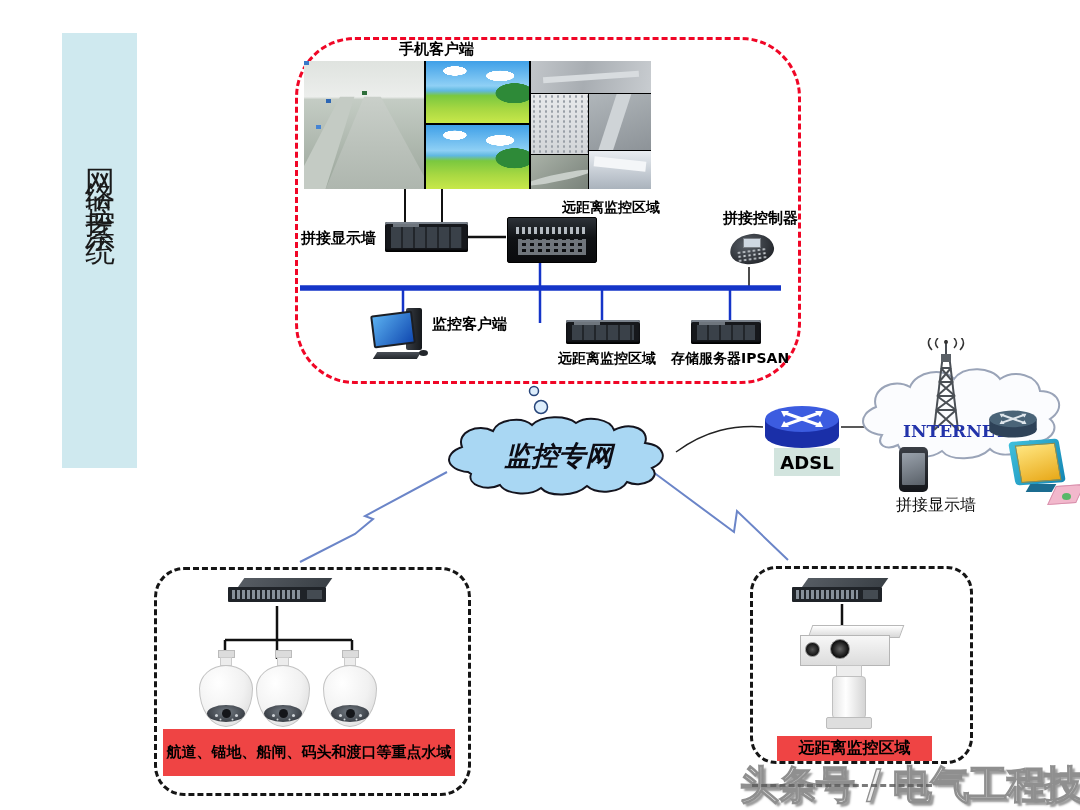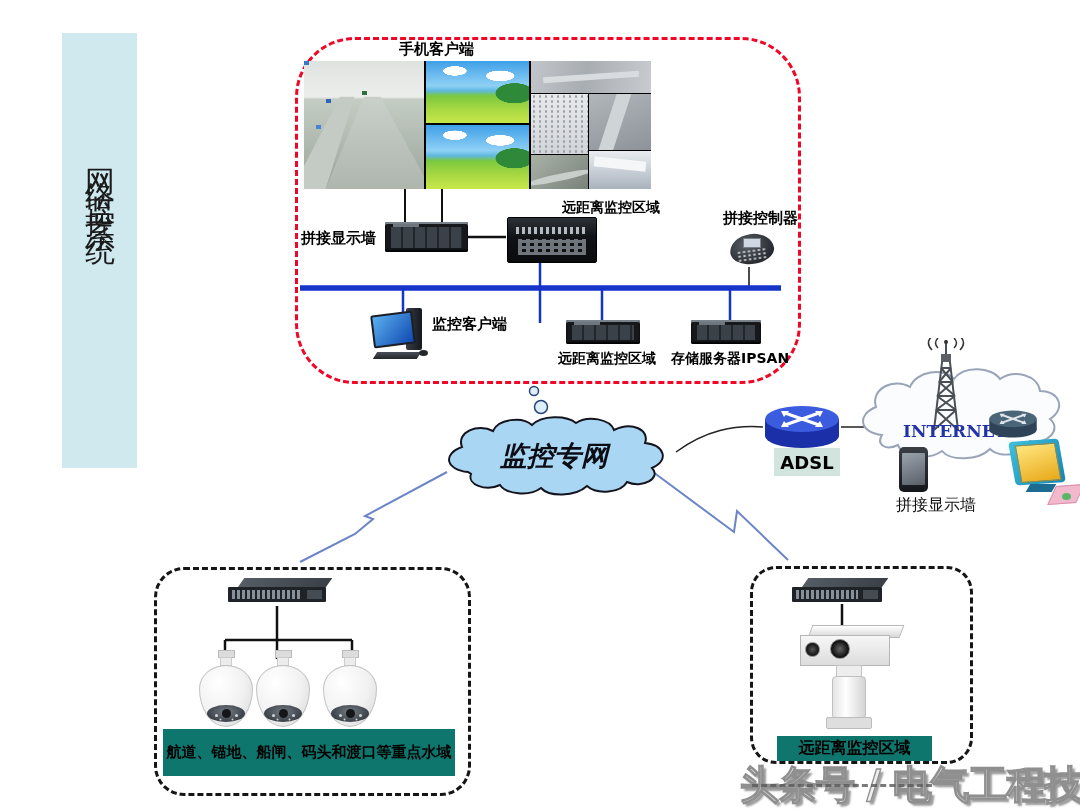--- a/index.html
+++ b/index.html
@@ -122,21 +122,21 @@
   .net-pc{position:absolute;width:74px;height:66px;}
   .net-pc .mon{position:absolute;left:6px;top:2px;width:50px;height:44px;border-radius:4px;
       background:linear-gradient(135deg,#3ec0dc,#1486b4);transform:rotate(-10deg) skewY(6deg);
       padding:4px 6px;box-sizing:border-box;}
   .net-pc .scr{width:100%;height:100%;background:linear-gradient(165deg,#ffe680,#e8a818);border:1px solid #9a8a40;}
   .net-pc .base{position:absolute;left:22px;top:46px;width:26px;height:8px;background:#1b6c90;transform:skewX(-30deg);}
   .net-pc .pad{position:absolute;right:0;bottom:0;width:26px;height:17px;background:#f2b8cc;
       transform:skewX(-28deg) rotate(-4deg);border:1px solid #d890ac;}
   .net-pc .mouse{position:absolute;right:9px;bottom:4px;width:9px;height:7px;background:#58b868;border-radius:50%;}
   
-  .caption-bar{position:absolute;background:#0f766e;display:flex;align-items:center;justify-content:center;}
+  .caption-bar{position:absolute;background:#ef4444;display:flex;align-items:center;justify-content:center;}
   
   #watermark{left:740px;top:758px;width:345px;font-size:39px;font-weight:bold;letter-spacing:-1px;
       color:#efefef;-webkit-text-stroke:1.3px #8f8f8f;
       text-shadow:3px 3px 2px rgba(100,100,100,0.65);white-space:nowrap;}
   #watermark-line{left:752px;top:784px;width:180px;border-top:3px dashed #5a5a5a;opacity:.8;}
   svg{display:block;}
 </style>
 </head>
 <body>
 
@@ -221,21 +221,21 @@
   <div class="server" style="left:566px;top:320px;width:74px;height:24px;"></div>
   <div class="label" style="left:558px;top:350px;font-size:14px;">远距离监控区域</div>
   <div class="server" style="left:691px;top:320px;width:70px;height:24px;"></div>
   <div class="label" style="left:671px;top:350px;font-size:14px;">存储服务器IPSAN</div>
 
   <svg class="abs" style="left:436px;top:414px;" width="246" height="86" viewBox="0 0 246 86">
     <path d="M32 58 C10 56 6 40 26 33 C20 18 42 9 57 17 C62 5 86 2 96 11 C106 1 130 1 140 9
              C152 1 174 5 178 16 C196 7 214 16 209 29 C228 31 234 46 216 54 C226 64 206 75 191 68
              C185 79 161 81 151 72 C139 83 113 83 105 74 C93 83 70 80 64 71 C49 78 31 70 35 60 Z" fill="#a9d7f3" stroke="#14141e" stroke-width="2"></path>
   </svg>
-  <div class="abs" style="left:500px;top:438px;width:165px;text-align:left;font-size:27px;font-weight:bold;
+  <div class="abs" style="left:476px;top:438px;width:165px;text-align:center;font-size:27px;font-weight:bold;
        font-style:italic;color:#0c0c14;font-family:'DejaVu Serif','Liberation Serif',serif;">监控专网</div>
 
   <svg class="abs" style="left:763px;top:404px;" width="78" height="46" viewBox="0 0 78 46">
     <rect x="2" y="15" width="74" height="17" fill="#1a2fa8"></rect>
     <ellipse cx="39" cy="32" rx="37" ry="12" fill="#1a2fa8"></ellipse>
     <ellipse cx="39" cy="15" rx="37" ry="13" fill="#3c5ce0"></ellipse>
     <g stroke="#fff" stroke-width="3" fill="#fff">
       <path d="M22 9 L56 21"></path>
         <path d="M56 9 L22 21"></path>
       <path d="M18 7 l8 0 l-5 6 z" stroke="none"></path>

